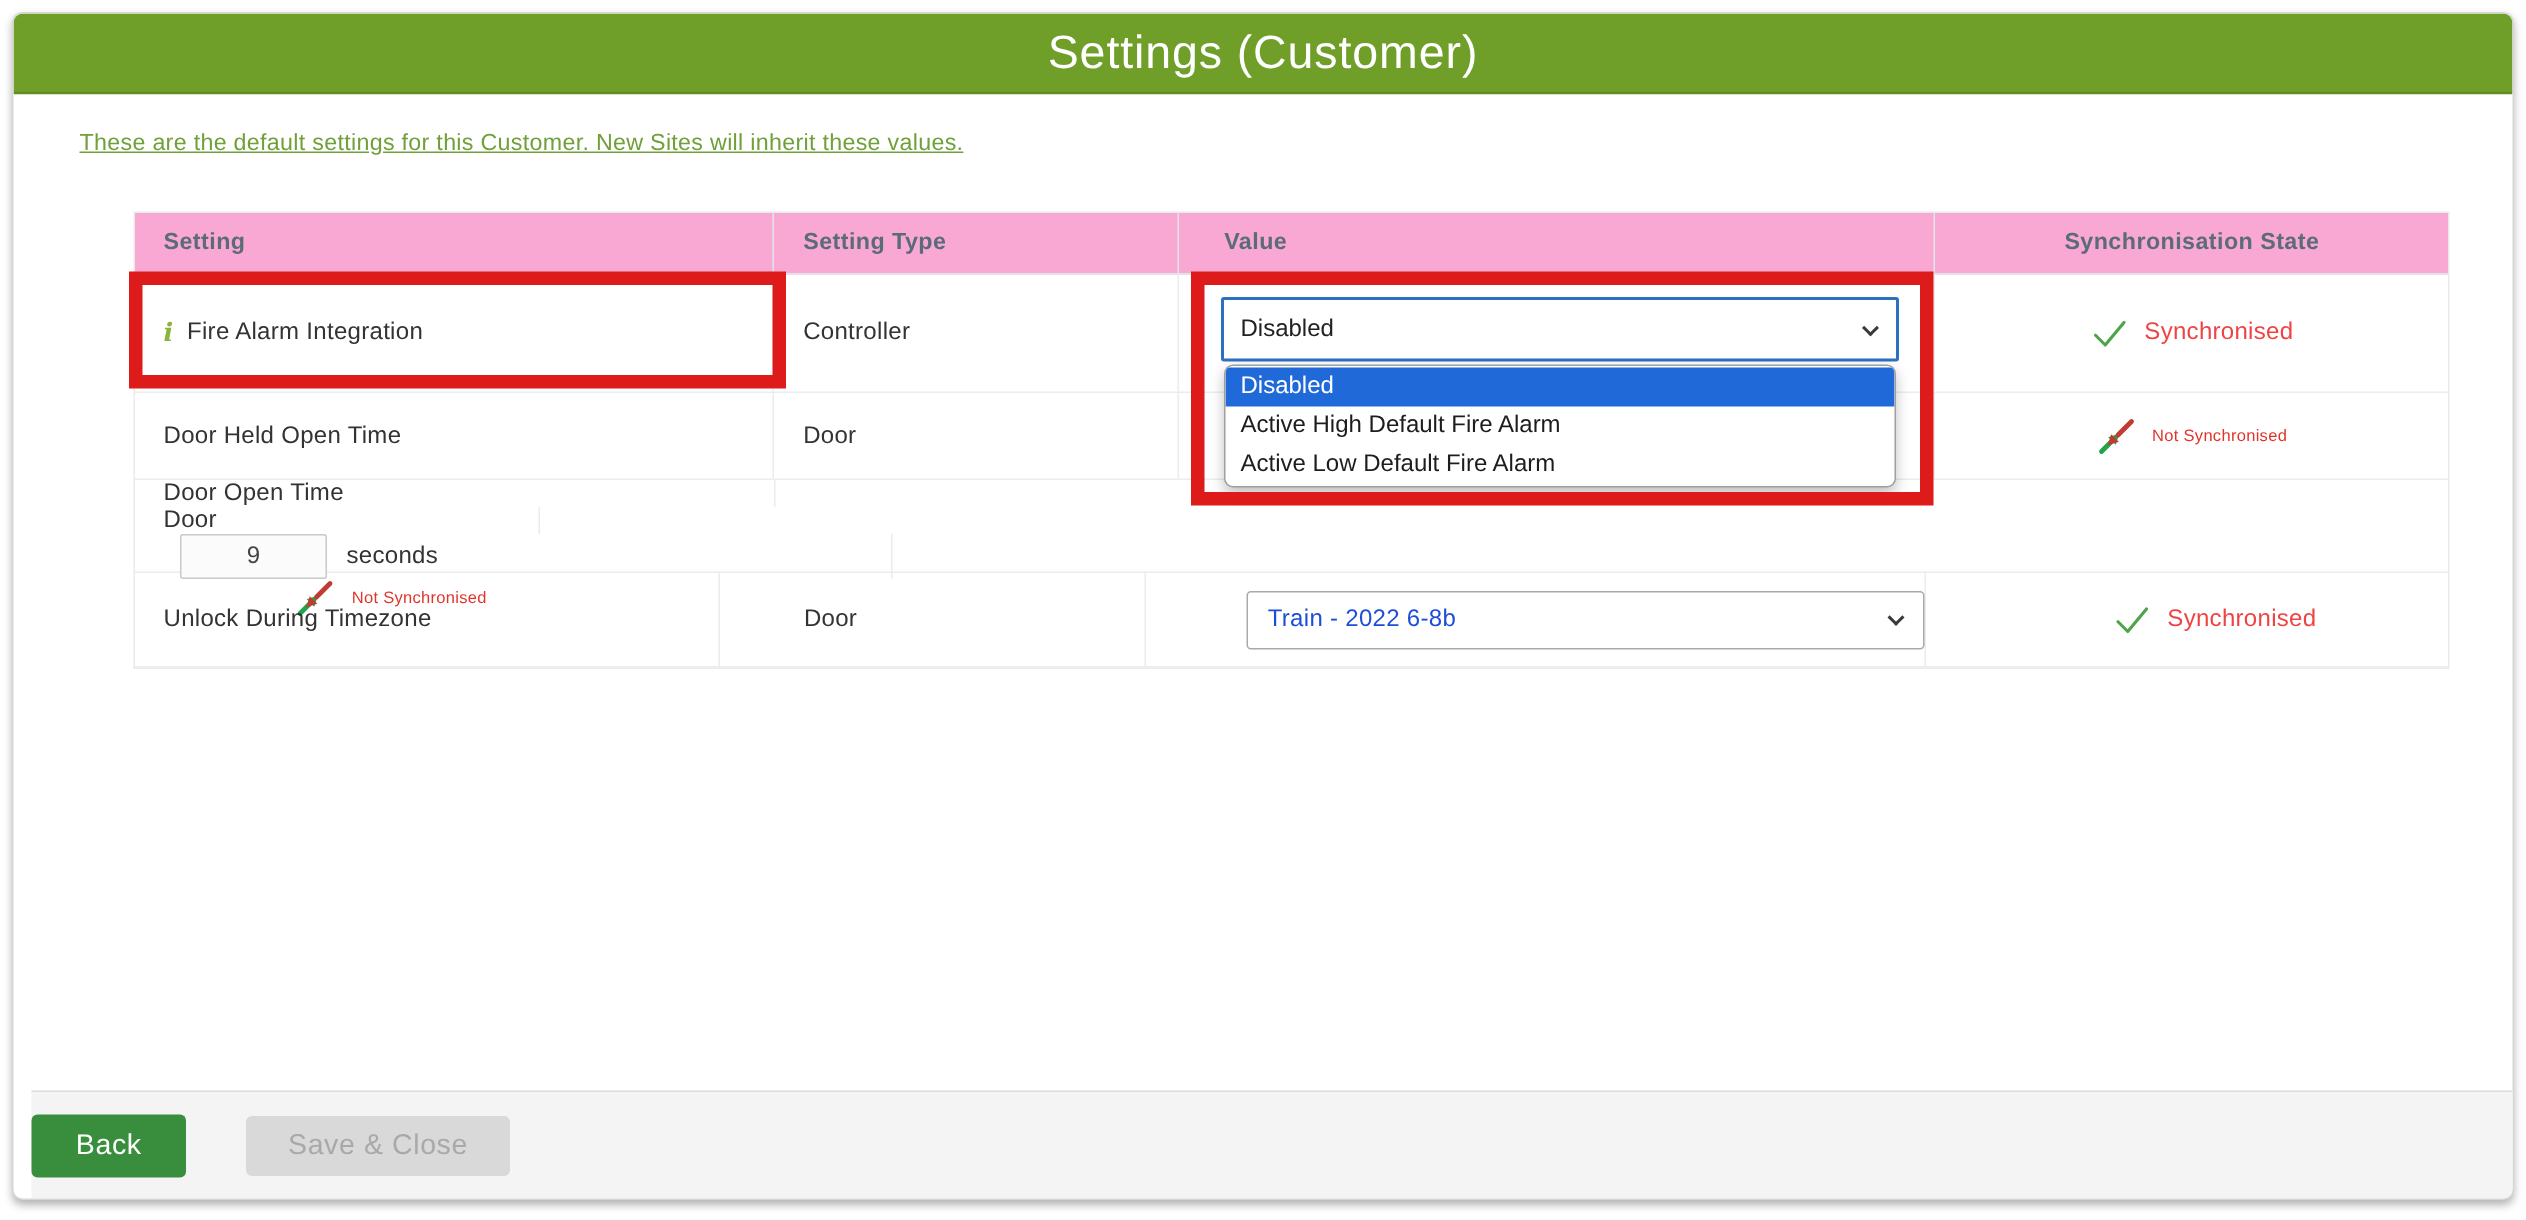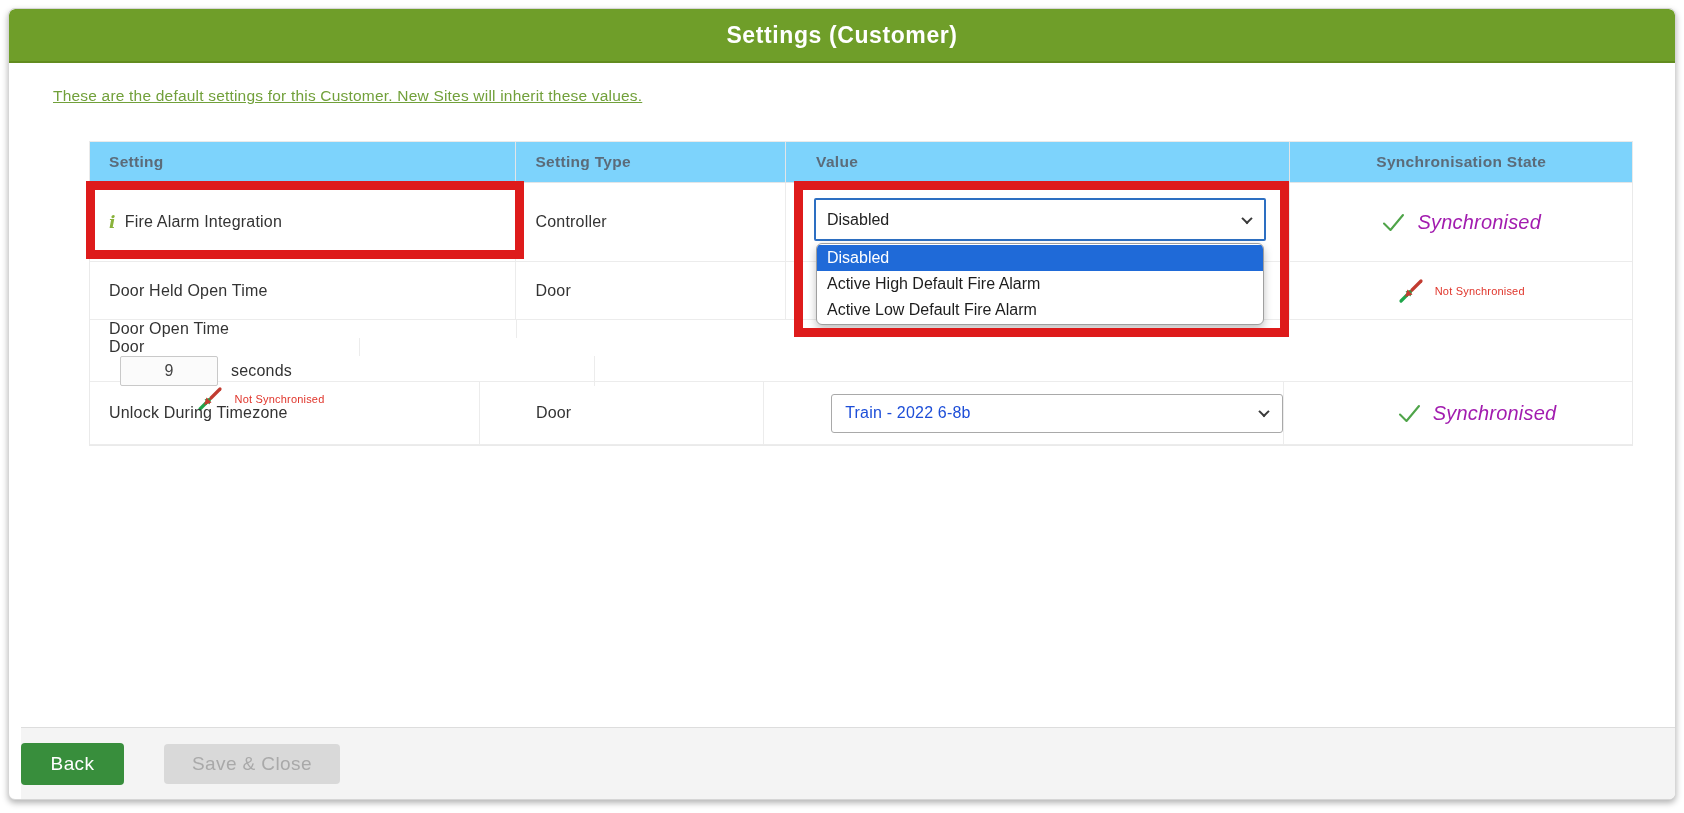--- a/index.html
+++ b/index.html
@@ -10,51 +10,51 @@
     background:#ffffff; border:1px solid #d6d6d6; border-radius:7px;
     box-shadow:0 3px 6px rgba(0,0,0,0.30); overflow:hidden;
   }
 
   .titlebar {
     height:54px; background:#6F9E29; border-bottom:2px solid #628c1f;
     display:flex; align-items:center; justify-content:center;
     border-radius:6px 6px 0 0;
   }
   .titlebar .title {
-    color:#ffffff; font-size:23px; font-weight:bold; letter-spacing:0.6px;
+    color:#ffffff; font-size:31px; font-weight:normal; letter-spacing:0.6px;
   }
 
   .subtitle {
     position:absolute; left:44px; top:78px;
     color:#71A03A; font-size:15.5px; letter-spacing:0.2px;text-decoration:underline;
   }
 
   
   .settings-table {
     position:absolute; left:80px; top:132px; width:1544px;
     border:1px solid #eaeaea; background:#fff; font-size:16px; color:#333;
   }
-  .thead { display:flex; height:41px; background:#7dd3fc; border-bottom:1px solid #e2e5e8;justify-content:center; }
+  .thead { display:flex; height:41px; background:#f9a8d4; border-bottom:1px solid #e2e5e8;justify-content:center; }
   .th {
     display:flex; align-items:center; padding-left:19px;
     color:#5b6b79; font-weight:bold; font-size:15.5px; letter-spacing:0.3px;
     border-right:1px solid #e2e5e8;
   }
   .trow { display:flex; border-bottom:1px solid #ececec; }
   .r1 { height:79px; } .r2 { height:58px; } .r3 { height:62px;flex-direction:column; } .r4 { height:63px;gap:37px; }
   .td { display:flex; align-items:center; padding-left:19px; border-right:1px solid #ececec; letter-spacing:0.2px; }
   .c0 { width:427px; } .c1 { width:270px; } .c2 { width:505px; padding-left:30px; }
   .c3 { width:342px; justify-content:center; padding-left:0; border-right:none; gap:11px; }
 
   .info-icon {
     font-family:"DejaVu Serif",serif; font-style:italic; font-weight:bold;
     color:#8ab33c; font-size:17px; margin-right:9px; line-height:1;
   }
 
-  .sync-label-ok  { color:#a21caf; font-size:20px;font-style:italic; }
+  .sync-label-ok  { color:#ef4444; font-size:16px; }
   .sync-label-bad { color:#E0352B; font-size:11px; }
 
   
   .num-input {
     width:98px; height:30px; border:1px solid #c9c9c9; border-radius:2px;
     background:#fbfbfb; text-align:center; font-size:16px; color:#444;
     font-family:inherit;
   }
   .unit { margin-left:13px; color:#333; }
 

